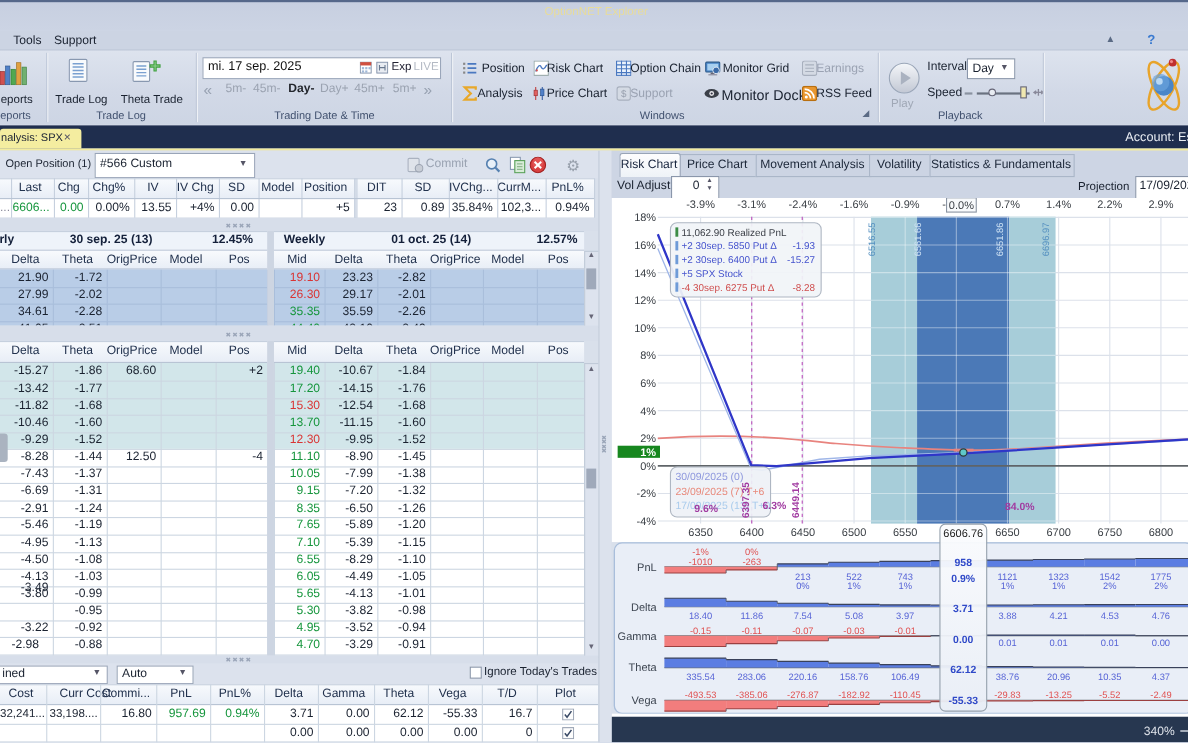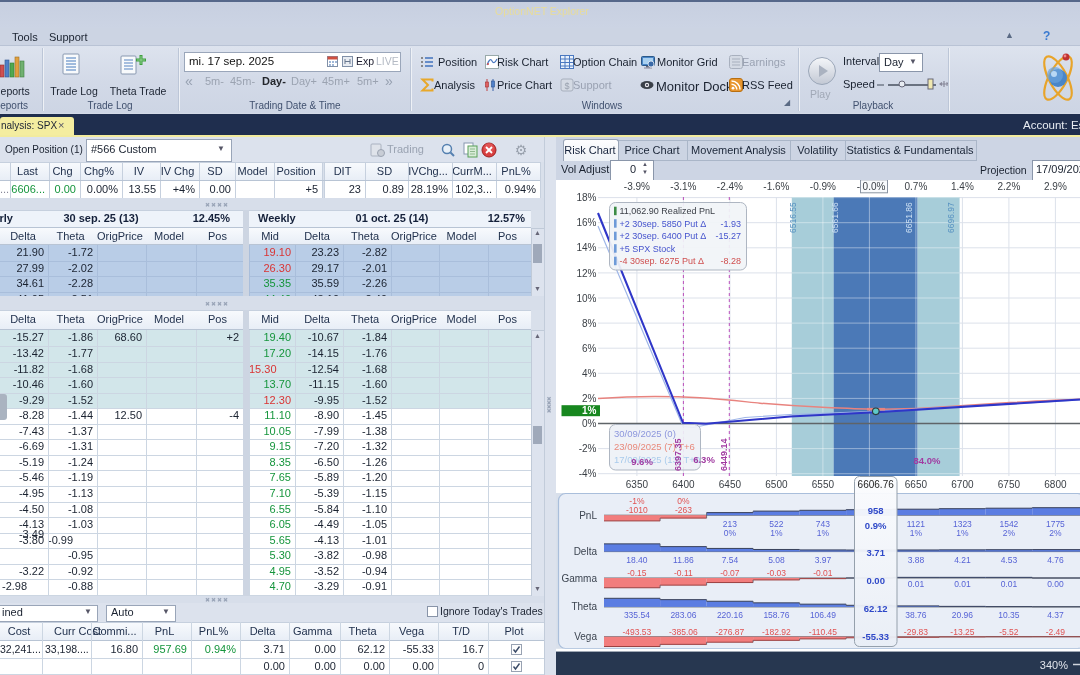--- a/index.html
+++ b/index.html
@@ -224,21 +224,21 @@
 <div class="b" style="left:0px;top:137px;width:556px;height:538px;background:#d9e0eb"></div>
 <div class="b" style="left:0px;top:137px;width:544px;height:25px;background:#dce2ed"></div>
 <div class="t" style="left:5px;top:144px;font-size:10px">Open Position (1)</div>
 <div class="b" style="left:86px;top:139px;width:144px;height:21px;background:#fff;border:1px solid #99a5b8"></div>
 <div class="t" style="left:91px;top:143px;font-size:11px">#566 Custom</div>
 <div class="t" style="left:217px;top:144px;font-size:8px;color:#556">▼</div>
 <svg class="ico" style="left:370px;top:142px" width="15" height="15" viewBox="0 0 15 15">
 <rect x="1" y="2" width="10" height="12" rx="1" fill="#dfe3ea" stroke="#aab2c0"></rect>
 <circle cx="11" cy="11" r="3.5" fill="#c8cdd6" stroke="#9aa2b0"></circle>
   </svg>
-<div class="t" style="left:387px;top:143px;font-size:11px;color:#9aa3b2">Trading</div>
+<div class="t" style="left:387px;top:143px;font-size:11px;color:#9aa3b2">Commit</div>
 <svg class="ico" style="left:440px;top:142px" width="16" height="16" viewBox="0 0 16 16">
 <circle cx="7" cy="7" r="4.5" fill="#e8f0f8" stroke="#5580b0" stroke-width="1.5"></circle>
 <line x1="10.5" y1="10.5" x2="14" y2="14" stroke="#5580b0" stroke-width="2"></line>
   </svg>
 <svg class="ico" style="left:463px;top:142px" width="16" height="16" viewBox="0 0 16 16">
 <rect x="1" y="1" width="9" height="11" fill="#fff" stroke="#8898b0"></rect>
 <rect x="5" y="4" width="9" height="11" fill="#d8ecd8" stroke="#58a058"></rect>
 <g stroke="#90b890" stroke-width="1">
       <line x1="7" y1="7" x2="12" y2="7"></line>
       <line x1="7" y1="9.5" x2="12" y2="9.5"></line>
@@ -278,21 +278,21 @@
 <div class="t" style="left:10px;top:182px;width:35px;height:15.5px;line-height:15.5px;text-align:right;color:#15953c">6606...</div>
 <div class="t" style="left:49px;top:182px;width:27px;height:15.5px;line-height:15.5px;text-align:right;color:#15953c">0.00</div>
 <div class="t" style="left:80px;top:182px;width:38px;height:15.5px;line-height:15.5px;text-align:right">0.00%</div>
 <div class="t" style="left:122px;top:182px;width:34px;height:15.5px;line-height:15.5px;text-align:right">13.55</div>
 <div class="t" style="left:160px;top:182px;width:35px;height:15.5px;line-height:15.5px;text-align:right">+4%</div>
 <div class="t" style="left:199px;top:182px;width:32px;height:15.5px;line-height:15.5px;text-align:right">0.00</div>
 <div class="t" style="left:235px;top:182px;width:35px;height:15.5px;line-height:15.5px;text-align:right"></div>
 <div class="t" style="left:274px;top:182px;width:44px;height:15.5px;line-height:15.5px;text-align:right">+5</div>
 <div class="t" style="left:324px;top:182px;width:37px;height:15.5px;line-height:15.5px;text-align:right">23</div>
 <div class="t" style="left:365px;top:182px;width:39px;height:15.5px;line-height:15.5px;text-align:right">0.89</div>
-<div class="t" style="left:408px;top:182px;width:40px;height:15.5px;line-height:15.5px;text-align:right">28.19%</div>
+<div class="t" style="left:408px;top:182px;width:40px;height:15.5px;line-height:15.5px;text-align:right">35.84%</div>
 <div class="t" style="left:452px;top:182px;width:40px;height:15.5px;line-height:15.5px;text-align:right">102,3...</div>
 <div class="t" style="left:496px;top:182px;width:40px;height:15.5px;line-height:15.5px;text-align:right">0.94%</div>
 <div class="b" style="left:10px;top:162px;width:1px;height:36px;background:#c6d0de"></div>
 <div class="b" style="left:49px;top:162px;width:1px;height:36px;background:#c6d0de"></div>
 <div class="b" style="left:80px;top:162px;width:1px;height:36px;background:#c6d0de"></div>
 <div class="b" style="left:122px;top:162px;width:1px;height:36px;background:#c6d0de"></div>
 <div class="b" style="left:160px;top:162px;width:1px;height:36px;background:#c6d0de"></div>
 <div class="b" style="left:199px;top:162px;width:1px;height:36px;background:#c6d0de"></div>
 <div class="b" style="left:235px;top:162px;width:1px;height:36px;background:#c6d0de"></div>
 <div class="b" style="left:274px;top:162px;width:1px;height:36px;background:#c6d0de"></div>
@@ -451,21 +451,21 @@
 <div class="b" style="left:249px;top:345.96px;width:282px;height:1px;background:#ccd6e2"></div>
 <div class="t" style="left:2px;top:345.96px;width:42px;height:15.5px;line-height:15.5px;text-align:right">-13.42</div>
 <div class="t" style="left:48px;top:345.96px;width:45px;height:15.5px;line-height:15.5px;text-align:right">-1.77</div>
 <div class="t" style="left:249px;top:345.96px;width:42px;height:15.5px;line-height:15.5px;text-align:right;color:#15953c">17.20</div>
 <div class="t" style="left:295px;top:345.96px;width:44px;height:15.5px;line-height:15.5px;text-align:right">-14.15</div>
 <div class="t" style="left:343px;top:345.96px;width:44px;height:15.5px;line-height:15.5px;text-align:right">-1.76</div>
 <div class="b" style="left:0px;top:361.52px;width:243px;height:1px;background:#ccd6e2"></div>
 <div class="b" style="left:249px;top:361.52px;width:282px;height:1px;background:#ccd6e2"></div>
 <div class="t" style="left:2px;top:361.52px;width:42px;height:15.5px;line-height:15.5px;text-align:right">-11.82</div>
 <div class="t" style="left:48px;top:361.52px;width:45px;height:15.5px;line-height:15.5px;text-align:right">-1.68</div>
-<div class="t" style="left:249px;top:361.52px;width:42px;height:15.5px;line-height:15.5px;text-align:left;color:#d93434">15.30</div>
+<div class="t" style="left:249px;top:361.52px;width:42px;height:15.5px;line-height:15.5px;text-align:right;color:#d93434">15.30</div>
 <div class="t" style="left:295px;top:361.52px;width:44px;height:15.5px;line-height:15.5px;text-align:right">-12.54</div>
 <div class="t" style="left:343px;top:361.52px;width:44px;height:15.5px;line-height:15.5px;text-align:right">-1.68</div>
 <div class="b" style="left:0px;top:377.08px;width:243px;height:1px;background:#ccd6e2"></div>
 <div class="b" style="left:249px;top:377.08px;width:282px;height:1px;background:#ccd6e2"></div>
 <div class="t" style="left:2px;top:377.08px;width:42px;height:15.5px;line-height:15.5px;text-align:right">-10.46</div>
 <div class="t" style="left:48px;top:377.08px;width:45px;height:15.5px;line-height:15.5px;text-align:right">-1.60</div>
 <div class="t" style="left:249px;top:377.08px;width:42px;height:15.5px;line-height:15.5px;text-align:right;color:#15953c">13.70</div>
 <div class="t" style="left:295px;top:377.08px;width:44px;height:15.5px;line-height:15.5px;text-align:right">-11.15</div>
 <div class="t" style="left:343px;top:377.08px;width:44px;height:15.5px;line-height:15.5px;text-align:right">-1.60</div>
 <div class="b" style="left:0px;top:392.64px;width:243px;height:1px;background:#ccd6e2"></div>
@@ -493,21 +493,21 @@
 <div class="t" style="left:343px;top:423.76px;width:44px;height:15.5px;line-height:15.5px;text-align:right">-1.38</div>
 <div class="b" style="left:0px;top:439.32px;width:243px;height:1px;background:#ccd6e2"></div>
 <div class="b" style="left:249px;top:439.32px;width:282px;height:1px;background:#ccd6e2"></div>
 <div class="t" style="left:2px;top:439.32px;width:42px;height:15.5px;line-height:15.5px;text-align:right">-6.69</div>
 <div class="t" style="left:48px;top:439.32px;width:45px;height:15.5px;line-height:15.5px;text-align:right">-1.31</div>
 <div class="t" style="left:249px;top:439.32px;width:42px;height:15.5px;line-height:15.5px;text-align:right;color:#15953c">9.15</div>
 <div class="t" style="left:295px;top:439.32px;width:44px;height:15.5px;line-height:15.5px;text-align:right">-7.20</div>
 <div class="t" style="left:343px;top:439.32px;width:44px;height:15.5px;line-height:15.5px;text-align:right">-1.32</div>
 <div class="b" style="left:0px;top:454.88px;width:243px;height:1px;background:#ccd6e2"></div>
 <div class="b" style="left:249px;top:454.88px;width:282px;height:1px;background:#ccd6e2"></div>
-<div class="t" style="left:2px;top:454.88px;width:42px;height:15.5px;line-height:15.5px;text-align:right">-5.19</div>
+<div class="t" style="left:2px;top:454.88px;width:42px;height:15.5px;line-height:15.5px;text-align:right">-2.91</div>
 <div class="t" style="left:48px;top:454.88px;width:45px;height:15.5px;line-height:15.5px;text-align:right">-1.24</div>
 <div class="t" style="left:249px;top:454.88px;width:42px;height:15.5px;line-height:15.5px;text-align:right;color:#15953c">8.35</div>
 <div class="t" style="left:295px;top:454.88px;width:44px;height:15.5px;line-height:15.5px;text-align:right">-6.50</div>
 <div class="t" style="left:343px;top:454.88px;width:44px;height:15.5px;line-height:15.5px;text-align:right">-1.26</div>
 <div class="b" style="left:0px;top:470.44px;width:243px;height:1px;background:#ccd6e2"></div>
 <div class="b" style="left:249px;top:470.44px;width:282px;height:1px;background:#ccd6e2"></div>
 <div class="t" style="left:2px;top:470.43999999999994px;width:42px;height:15.5px;line-height:15.5px;text-align:right">-5.46</div>
 <div class="t" style="left:48px;top:470.43999999999994px;width:45px;height:15.5px;line-height:15.5px;text-align:right">-1.19</div>
 <div class="t" style="left:249px;top:470.43999999999994px;width:42px;height:15.5px;line-height:15.5px;text-align:right;color:#15953c">7.65</div>
 <div class="t" style="left:295px;top:470.43999999999994px;width:44px;height:15.5px;line-height:15.5px;text-align:right">-5.89</div>
@@ -517,53 +517,53 @@
 <div class="t" style="left:2px;top:486.0px;width:42px;height:15.5px;line-height:15.5px;text-align:right">-4.95</div>
 <div class="t" style="left:48px;top:486.0px;width:45px;height:15.5px;line-height:15.5px;text-align:right">-1.13</div>
 <div class="t" style="left:249px;top:486.0px;width:42px;height:15.5px;line-height:15.5px;text-align:right;color:#15953c">7.10</div>
 <div class="t" style="left:295px;top:486.0px;width:44px;height:15.5px;line-height:15.5px;text-align:right">-5.39</div>
 <div class="t" style="left:343px;top:486.0px;width:44px;height:15.5px;line-height:15.5px;text-align:right">-1.15</div>
 <div class="b" style="left:0px;top:501.56px;width:243px;height:1px;background:#ccd6e2"></div>
 <div class="b" style="left:249px;top:501.56px;width:282px;height:1px;background:#ccd6e2"></div>
 <div class="t" style="left:2px;top:501.55999999999995px;width:42px;height:15.5px;line-height:15.5px;text-align:right">-4.50</div>
 <div class="t" style="left:48px;top:501.55999999999995px;width:45px;height:15.5px;line-height:15.5px;text-align:right">-1.08</div>
 <div class="t" style="left:249px;top:501.55999999999995px;width:42px;height:15.5px;line-height:15.5px;text-align:right;color:#15953c">6.55</div>
-<div class="t" style="left:295px;top:501.55999999999995px;width:44px;height:15.5px;line-height:15.5px;text-align:right">-5.84</div>
+<div class="t" style="left:295px;top:501.55999999999995px;width:44px;height:15.5px;line-height:15.5px;text-align:right">-8.29</div>
 <div class="t" style="left:343px;top:501.55999999999995px;width:44px;height:15.5px;line-height:15.5px;text-align:right">-1.10</div>
 <div class="b" style="left:0px;top:517.1199999999999px;width:243px;height:1px;background:#ccd6e2"></div>
 <div class="b" style="left:249px;top:517.1199999999999px;width:282px;height:1px;background:#ccd6e2"></div>
 <div class="t" style="left:2px;top:517.12px;width:42px;height:15.5px;line-height:15.5px;text-align:right">-4.13</div>
 <div class="t" style="left:48px;top:517.12px;width:45px;height:15.5px;line-height:15.5px;text-align:right">-1.03</div>
 <div class="t" style="left:249px;top:517.12px;width:42px;height:15.5px;line-height:15.5px;text-align:right;color:#15953c">6.05</div>
 <div class="t" style="left:295px;top:517.12px;width:44px;height:15.5px;line-height:15.5px;text-align:right">-4.49</div>
 <div class="t" style="left:343px;top:517.12px;width:44px;height:15.5px;line-height:15.5px;text-align:right">-1.05</div>
 <div class="b" style="left:0px;top:532.68px;width:243px;height:1px;background:#ccd6e2"></div>
 <div class="b" style="left:249px;top:532.68px;width:282px;height:1px;background:#ccd6e2"></div>
 <div class="t" style="left:2px;top:532.68px;width:42px;height:15.5px;line-height:15.5px;text-align:right">-3.80</div>
-<div class="t" style="left:48px;top:532.68px;width:45px;height:15.5px;line-height:15.5px;text-align:left">-0.99</div>
+<div class="t" style="left:48px;top:532.68px;width:45px;height:15.5px;line-height:15.5px;text-align:right">-0.99</div>
 <div class="t" style="left:249px;top:532.68px;width:42px;height:15.5px;line-height:15.5px;text-align:right;color:#15953c">5.65</div>
 <div class="t" style="left:295px;top:532.68px;width:44px;height:15.5px;line-height:15.5px;text-align:right">-4.13</div>
 <div class="t" style="left:343px;top:532.68px;width:44px;height:15.5px;line-height:15.5px;text-align:right">-1.01</div>
 <div class="b" style="left:0px;top:548.2399999999999px;width:243px;height:1px;background:#ccd6e2"></div>
 <div class="b" style="left:249px;top:548.2399999999999px;width:282px;height:1px;background:#ccd6e2"></div>
 <div class="t" style="left:2px;top:527px;width:42px;height:15.5px;line-height:15.5px;text-align:right">-3.49</div>
 <div class="t" style="left:48px;top:548.24px;width:45px;height:15.5px;line-height:15.5px;text-align:right">-0.95</div>
 <div class="t" style="left:249px;top:548.24px;width:42px;height:15.5px;line-height:15.5px;text-align:right;color:#15953c">5.30</div>
 <div class="t" style="left:295px;top:548.24px;width:44px;height:15.5px;line-height:15.5px;text-align:right">-3.82</div>
 <div class="t" style="left:343px;top:548.24px;width:44px;height:15.5px;line-height:15.5px;text-align:right">-0.98</div>
 <div class="b" style="left:0px;top:563.8px;width:243px;height:1px;background:#ccd6e2"></div>
 <div class="b" style="left:249px;top:563.8px;width:282px;height:1px;background:#ccd6e2"></div>
 <div class="t" style="left:2px;top:563.8px;width:42px;height:15.5px;line-height:15.5px;text-align:right">-3.22</div>
 <div class="t" style="left:48px;top:563.8px;width:45px;height:15.5px;line-height:15.5px;text-align:right">-0.92</div>
 <div class="t" style="left:249px;top:563.8px;width:42px;height:15.5px;line-height:15.5px;text-align:right;color:#15953c">4.95</div>
 <div class="t" style="left:295px;top:563.8px;width:44px;height:15.5px;line-height:15.5px;text-align:right">-3.52</div>
 <div class="t" style="left:343px;top:563.8px;width:44px;height:15.5px;line-height:15.5px;text-align:right">-0.94</div>
 <div class="b" style="left:0px;top:579.3599999999999px;width:243px;height:1px;background:#ccd6e2"></div>
 <div class="b" style="left:249px;top:579.3599999999999px;width:282px;height:1px;background:#ccd6e2"></div>
-<div class="t" style="left:2px;top:579.36px;width:42px;height:27px;line-height:15.5px;text-align:left">-2.98</div>
+<div class="t" style="left:2px;top:579.36px;width:42px;height:27px;line-height:15.5px;text-align:center">-2.98</div>
 <div class="t" style="left:48px;top:579.36px;width:45px;height:15.5px;line-height:15.5px;text-align:right">-0.88</div>
 <div class="t" style="left:249px;top:579.36px;width:42px;height:15.5px;line-height:15.5px;text-align:right;color:#15953c">4.70</div>
 <div class="t" style="left:295px;top:579.36px;width:44px;height:15.5px;line-height:15.5px;text-align:right">-3.29</div>
 <div class="t" style="left:343px;top:579.36px;width:44px;height:15.5px;line-height:15.5px;text-align:right">-0.91</div>
 <div class="b" style="left:0px;top:594.92px;width:243px;height:1px;background:#ccd6e2"></div>
 <div class="b" style="left:249px;top:594.92px;width:282px;height:1px;background:#ccd6e2"></div>
 <div class="b" style="left:48px;top:330px;width:1px;height:266px;background:#ccd6e2"></div>
 <div class="b" style="left:97px;top:330px;width:1px;height:266px;background:#ccd6e2"></div>
 <div class="b" style="left:146px;top:330px;width:1px;height:266px;background:#ccd6e2"></div>
 <div class="b" style="left:196px;top:330px;width:1px;height:266px;background:#ccd6e2"></div>

